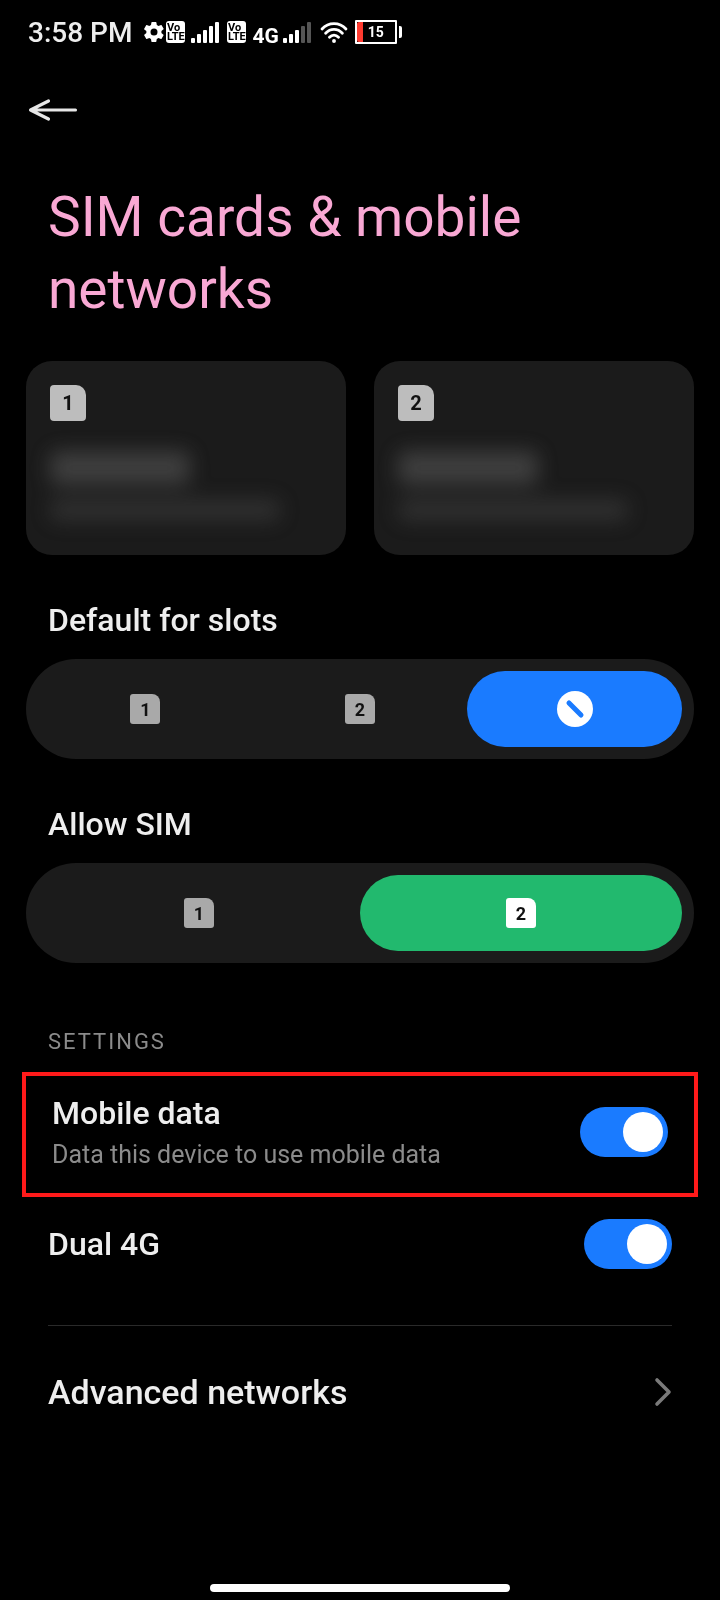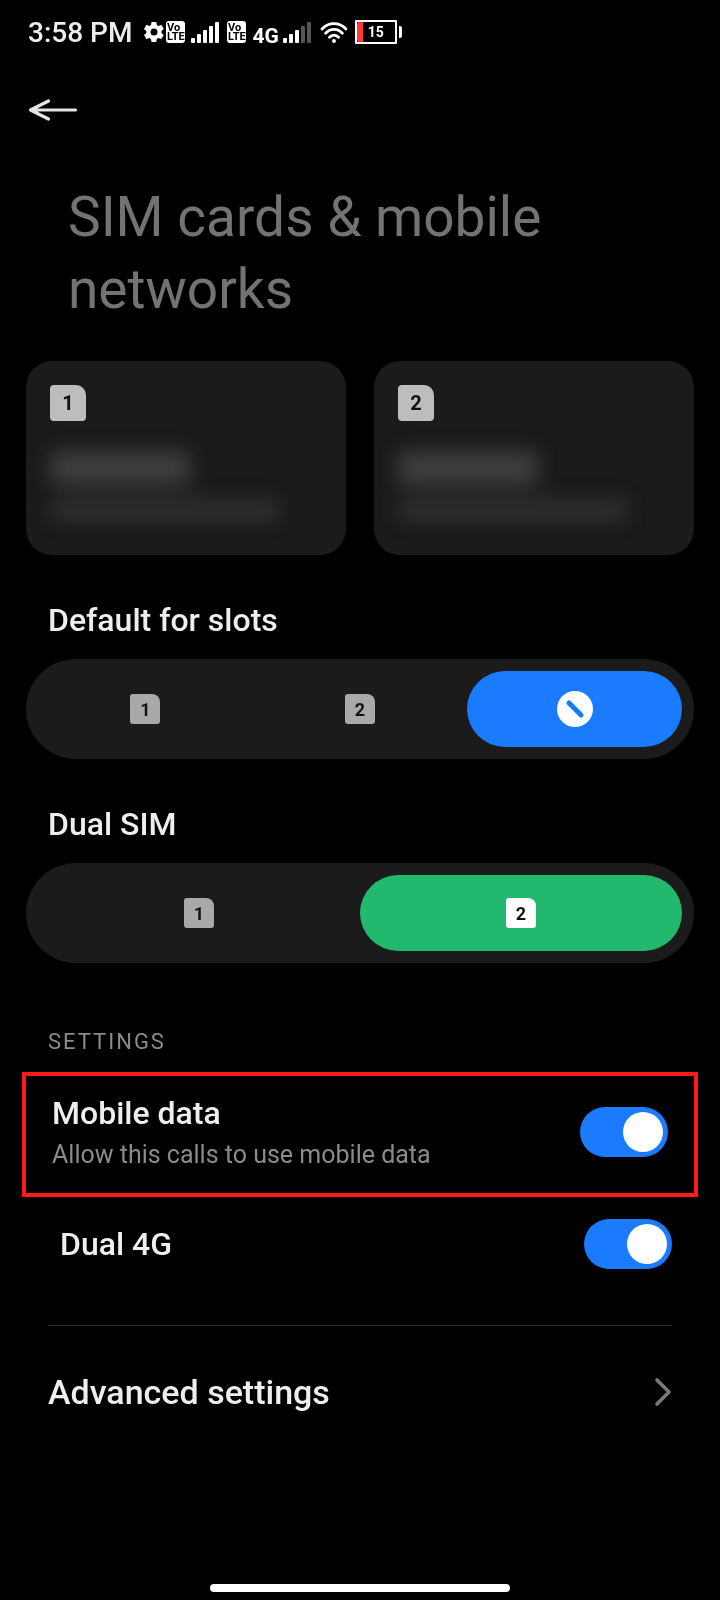--- a/index.html
+++ b/index.html
@@ -28,21 +28,21 @@
   .batt-body { width: 42px; height: 24px; border: 2px solid #fff; border-radius: 1px; position: relative; display: flex; align-items: center; }
   .batt-fill { width: 15%; height: 100%; background: #ff3b30; border-radius: 2px 0 0 2px; }
   .batt-txt { position: absolute; left: 11px; font-size: 14px; font-weight: 700; color: #fff; }
   .batt-tip { width: 3px; height: 12px; background: #fff; border-radius: 0 2px 2px 0; }
 
   
   .back-row { padding: 22px 26px 0 26px; }
   .back-btn { width: 64px; height: 48px; display:flex; align-items:center; background:none; border:none; cursor:pointer; }
 
   
-  .page-title { font-size: 55px; font-weight: 400; color: #737373; line-height: 1.3; padding: 48px 48px 36px 48px; margin-left: 20px; }
+  .page-title { font-size: 55px; font-weight: 400; color: #f9a8d4; line-height: 1.3; padding: 48px 48px 36px 48px; }
 
   
   .sim-cards { display: flex; gap: 28px; padding: 0 26px; }
   .sim-card { flex: 1; height: 194px; background: #1b1b1b; border-radius: 26px; padding: 24px 24px 0 24px; position: relative; overflow:hidden; }
   .sim-chip { width: 36px; height: 36px; background: #bdbdbd; border-radius: 4px 10px 4px 4px; display: flex; align-items: center; justify-content: center; font-size: 20px; font-weight: 700; color: #111; }
   .sim-blur { position:absolute; left:0; right:0; bottom:0; height:110px; filter: blur(10px); opacity:0.45; }
   .sim-blur .b1 { width: 140px; height: 34px; margin: 6px 0 0 24px; background: #6a6a6a; border-radius: 6px; }
   .sim-blur .b2 { width: 230px; height: 22px; margin: 14px 0 0 24px; background: #4a4a4a; border-radius: 6px; }
 
   
@@ -55,21 +55,21 @@
   .seg-opt.green  { background: #22b96e; }
   .sim-chip-sm { width: 30px; height: 30px; background: #a9a9a9; border-radius: 3px 8px 3px 3px; display: flex; align-items: center; justify-content: center; font-size: 18px; font-weight: 700; color: #111; }
   .sim-chip-sm.on-white { background:#fff; color:#111; }
   .not-allowed { width: 36px; height: 36px; border-radius: 50%; background:#fff; position: relative; }
   .not-allowed::after { content:""; position:absolute; left:50%; top:50%; width:22px; height:5px; background:#1a7bff; border-radius:3px; transform: translate(-50%,-50%) rotate(45deg); }
 
   .segmented.two .seg-opt { border-radius: 46px; }
 
   
   .settings-header { font-size: 22px; letter-spacing: 2px; color: #8b8b8b; padding: 66px 24px 18px 48px; }
-  .setting-row { display:flex; align-items:center; justify-content:space-between; padding: 22px 48px 28px 60px; }
+  .setting-row { display:flex; align-items:center; justify-content:space-between; padding: 22px 48px 28px 48px; }
   .setting-text .t1 { font-size: 32px; font-weight: 500; color: #eee; }
   .setting-text .t2 { font-size: 25px; color: #8b8b8b; margin-top: 8px; }
   .toggle { width: 88px; height: 50px; background: #1a7bff; border-radius: 25px; position: relative; cursor:pointer; }
   .toggle::after { content:""; position:absolute; right:5px; top:5px; width:40px; height:40px; background:#fff; border-radius:50%; }
 
   .highlight { border: 4px solid #ff1a1a; margin: 0 22px; border-radius: 0; }
   .highlight .setting-row { padding: 18px 26px 24px 26px; }
 
   .divider { height: 1px; background: #2a2a2a; margin: 28px 48px 0 48px; }
 
@@ -170,57 +170,57 @@
   <div class="seg-opt">
     <div class="sim-chip-sm">
         <span>2</span>
       </div>
   </div>
   <div class="seg-opt blue">
     <div class="not-allowed"></div>
   </div>
 </div>
 
-<div class="section-label">Dual SIM</div>
+<div class="section-label">Allow SIM</div>
 <div class="segmented two">
   <div class="seg-opt" style="flex:1">
     <div class="sim-chip-sm">
         <span>1</span>
       </div>
   </div>
   <div class="seg-opt green" style="flex:1">
     <div class="sim-chip-sm on-white">
         <span>2</span>
       </div>
   </div>
 </div>
 
 <div class="settings-header">SETTINGS</div>
 
 <div class="highlight">
   <div class="setting-row">
     <div class="setting-text">
       <div class="t1">Mobile data</div>
-      <div class="t2">Allow this calls to use mobile data</div>
+      <div class="t2">Data this device to use mobile data</div>
     </div>
     <div class="toggle"></div>
   </div>
 </div>
 
 <div class="setting-row">
   <div class="setting-text">
     <div class="t1">Dual 4G</div>
   </div>
   <div class="toggle"></div>
 </div>
 
 <div class="divider"></div>
 
 <div class="adv-row">
-  <div class="label">Advanced settings</div>
+  <div class="label">Advanced networks</div>
   <span>
     <svg class="chev-svg" viewBox="0 0 12 20" fill="none" stroke="#7a7a7a" stroke-width="2.4" stroke-linecap="round" stroke-linejoin="round">
         <path d="M2 2l8 8-8 8"></path>
       </svg>
   </span>
 </div>
 
 <div class="home-ind"></div>
 
 </body></html>

